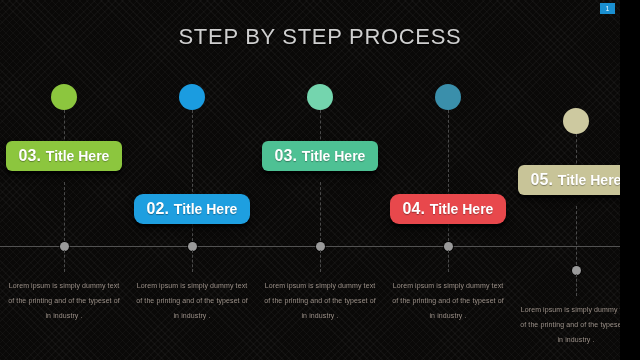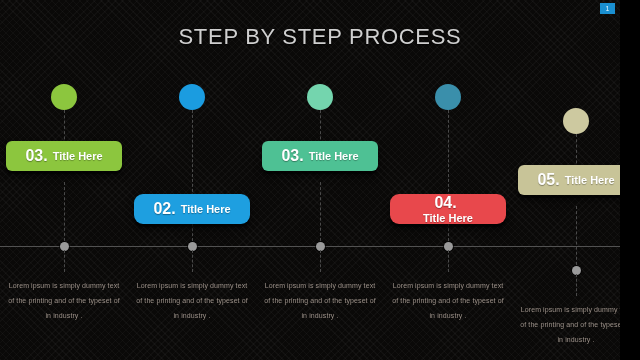--- a/index.html
+++ b/index.html
@@ -132,21 +132,21 @@
   .box.down { top: 194px; border-radius: 9px; }
 
   .box .num {
     font-size: 16px;
     font-weight: 700;
     color: #ffffff;
     text-shadow: 0 1px 1px rgba(0,0,0,0.35);
     margin-right: 5px;
   }
   .box .ttl {
-    font-size: 11px;
+    font-size: 14px;
     font-weight: 700;
     color: #ffffff;
     text-shadow: 0 1px 1px rgba(0,0,0,0.3);
   }
 
   
   .axis-dot {
     position: absolute;
     top: 242px;
     left: 50%;
@@ -216,21 +216,21 @@
       <span class="ttl">Title Here</span>
     </div>
     <div class="axis-dot" style="background: rgb(154, 154, 154);"></div>
     <div class="stem stem-tail"></div>
     <div class="desc" style="color: rgb(155, 144, 136);">Lorem ipsum is simply dummy text of the printing and of the typeset of in  industry .</div>
   </div>
 
   <div class="col col-3">
     <div class="bullet" style="background: rgb(58, 143, 171);"></div>
     <div class="stem stem-full"></div>
-    <div class="box down" style="background: rgb(232, 72, 76); flex-direction: column;">
+    <div class="box down" style="background: rgb(232, 72, 76);">
       <span class="num">04.</span>
       <span class="ttl">Title Here</span>
     </div>
     <div class="axis-dot" style="background: rgb(154, 154, 154);"></div>
     <div class="stem stem-tail"></div>
     <div class="desc" style="color: rgb(155, 144, 136);">Lorem ipsum is simply dummy text of the printing and of the typeset of in  industry .</div>
   </div>
 
   <div class="col col-4">
     <div class="bullet" style="background: rgb(205, 201, 160);"></div>

